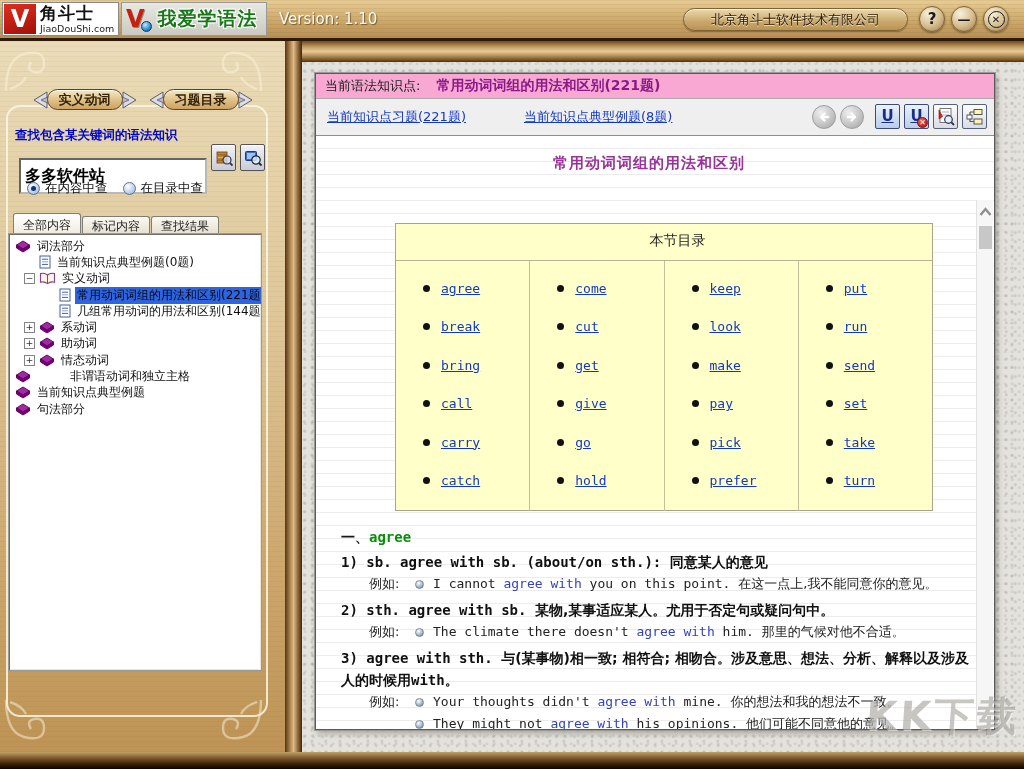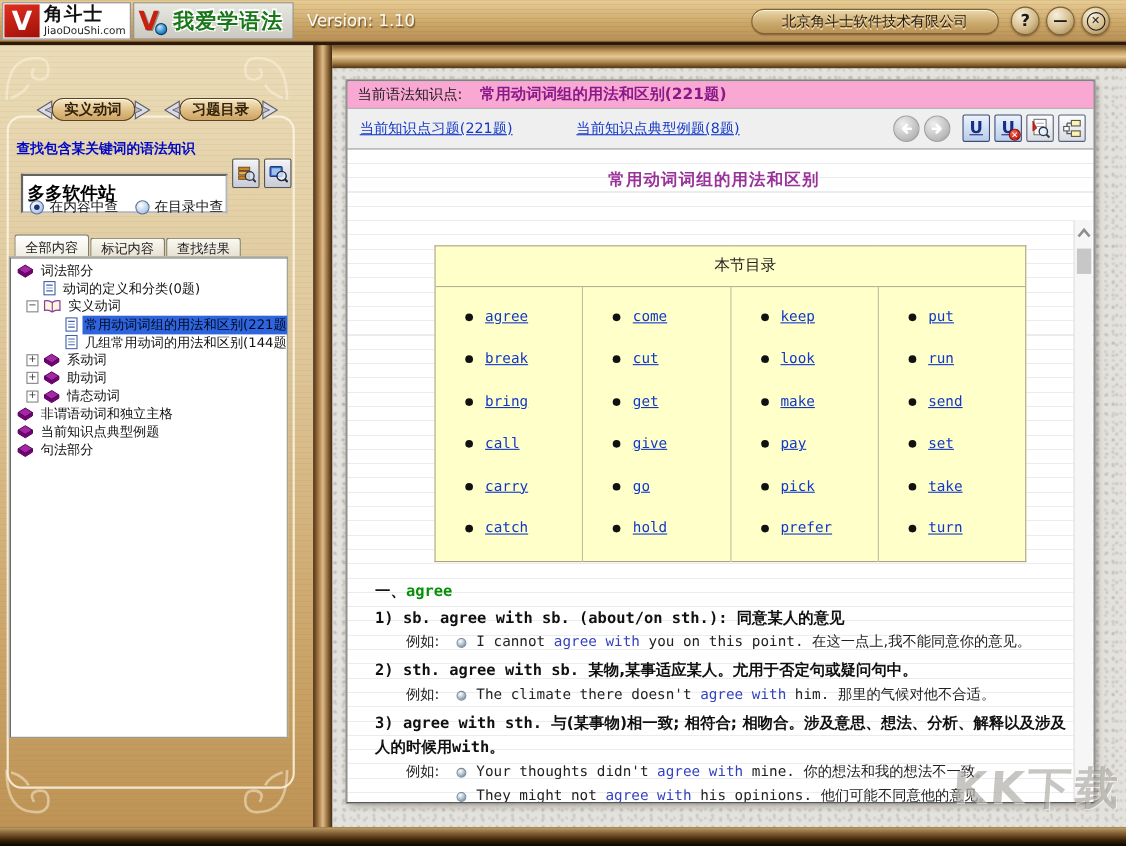--- a/index.html
+++ b/index.html
@@ -278,21 +278,21 @@
         <div class="tree-row" style="padding-left: 15px;">
           <span class="tree-spacer"></span>
           <span class="tree-icon">
             <svg width="12" height="14" viewBox="0 0 12 14">
               <rect x="1" y="1" width="10" height="12" fill="#FFFFFF" stroke="#4060A8" stroke-width="1"></rect>
               <line x1="3" y1="4.2" x2="9" y2="4.2" stroke="#4060A8" stroke-width="1"></line>
               <line x1="3" y1="6.8" x2="9" y2="6.8" stroke="#88A4CC" stroke-width="1"></line>
               <line x1="3" y1="9.4" x2="9" y2="9.4" stroke="#4060A8" stroke-width="1"></line>
             </svg>
           </span>
-          <span class="tree-label">动词的定义和分类(0题)</span>
+          <span class="tree-label">当前知识点典型例题(0题)</span>
         </div>
         <div class="tree-row" style="padding-left: 15px;">
           <span class="tree-box">−</span>
           <span class="tree-icon">
             <svg width="17" height="13" viewBox="0 0 17 13">
               <path d="M8.5 3 C6.5 1.4 4 1 1.5 1.6 L1.5 10.2 C4 9.6 6.5 10 8.5 11.6 C10.5 10 13 9.6 15.5 10.2 L15.5 1.6 C13 1 10.5 1.4 8.5 3 Z" fill="#FFF6E0" stroke="#8A3A9A" stroke-width="1.1"></path>
               <line x1="8.5" y1="3" x2="8.5" y2="11.6" stroke="#8A3A9A" stroke-width="1"></line>
             </svg>
           </span>
           <span class="tree-label">实义动词</span>
@@ -342,21 +342,21 @@
         <div class="tree-row" style="padding-left: 15px;">
           <span class="tree-box">+</span>
           <span class="tree-icon">
             <svg width="16" height="13" viewBox="0 0 16 13">
               <path d="M1.5 5 L8 1 L14.5 5 L8 9 Z" fill="#A428A4" stroke="#56005A" stroke-width=".9"></path>
               <path d="M1.5 5 L1.5 8 L8 12 L14.5 8 L14.5 5 L8 9 Z" fill="#760078" stroke="#56005A" stroke-width=".9"></path>
             </svg>
           </span>
           <span class="tree-label">情态动词</span>
         </div>
-        <div class="tree-row" style="padding-left: 6px;">
+        <div class="tree-row" style="padding-left: 6px; gap: 33px;">
           <span class="tree-icon">
             <svg width="16" height="13" viewBox="0 0 16 13">
               <path d="M1.5 5 L8 1 L14.5 5 L8 9 Z" fill="#A428A4" stroke="#56005A" stroke-width=".9"></path>
               <path d="M1.5 5 L1.5 8 L8 12 L14.5 8 L14.5 5 L8 9 Z" fill="#760078" stroke="#56005A" stroke-width=".9"></path>
             </svg>
           </span>
           <span class="tree-label">非谓语动词和独立主格</span>
         </div>
         <div class="tree-row" style="padding-left: 6px;">
           <span class="tree-icon">

